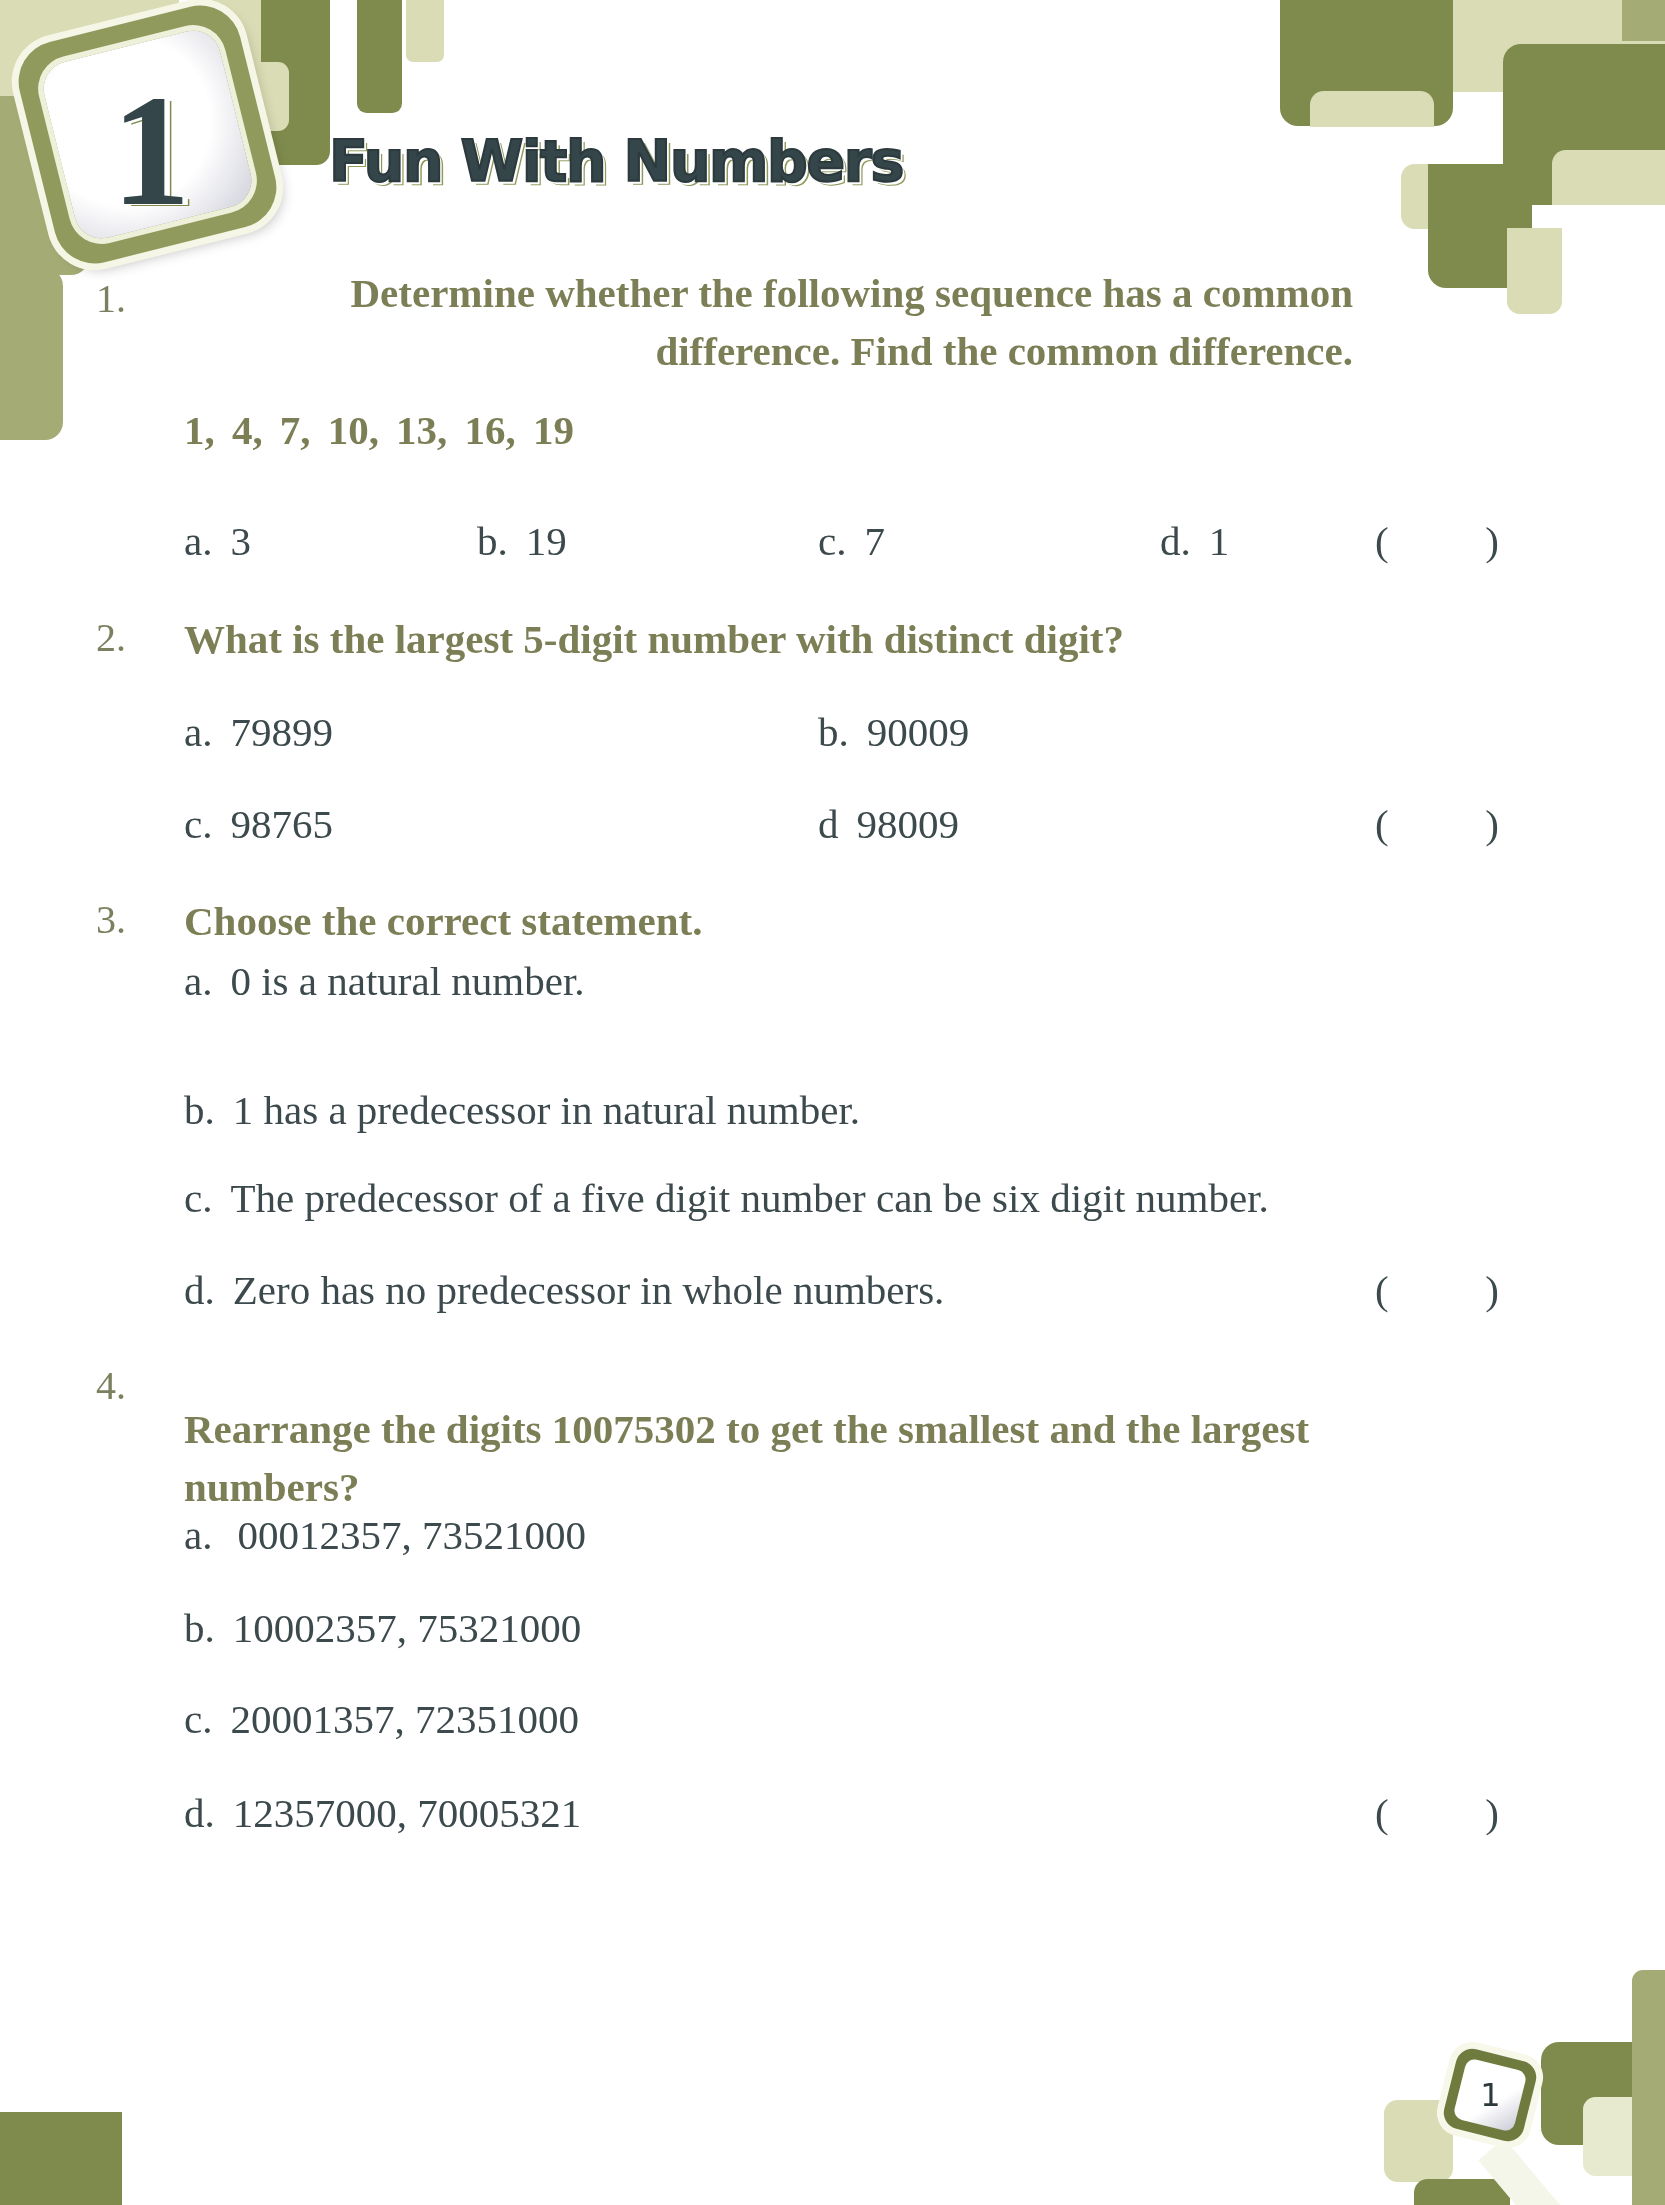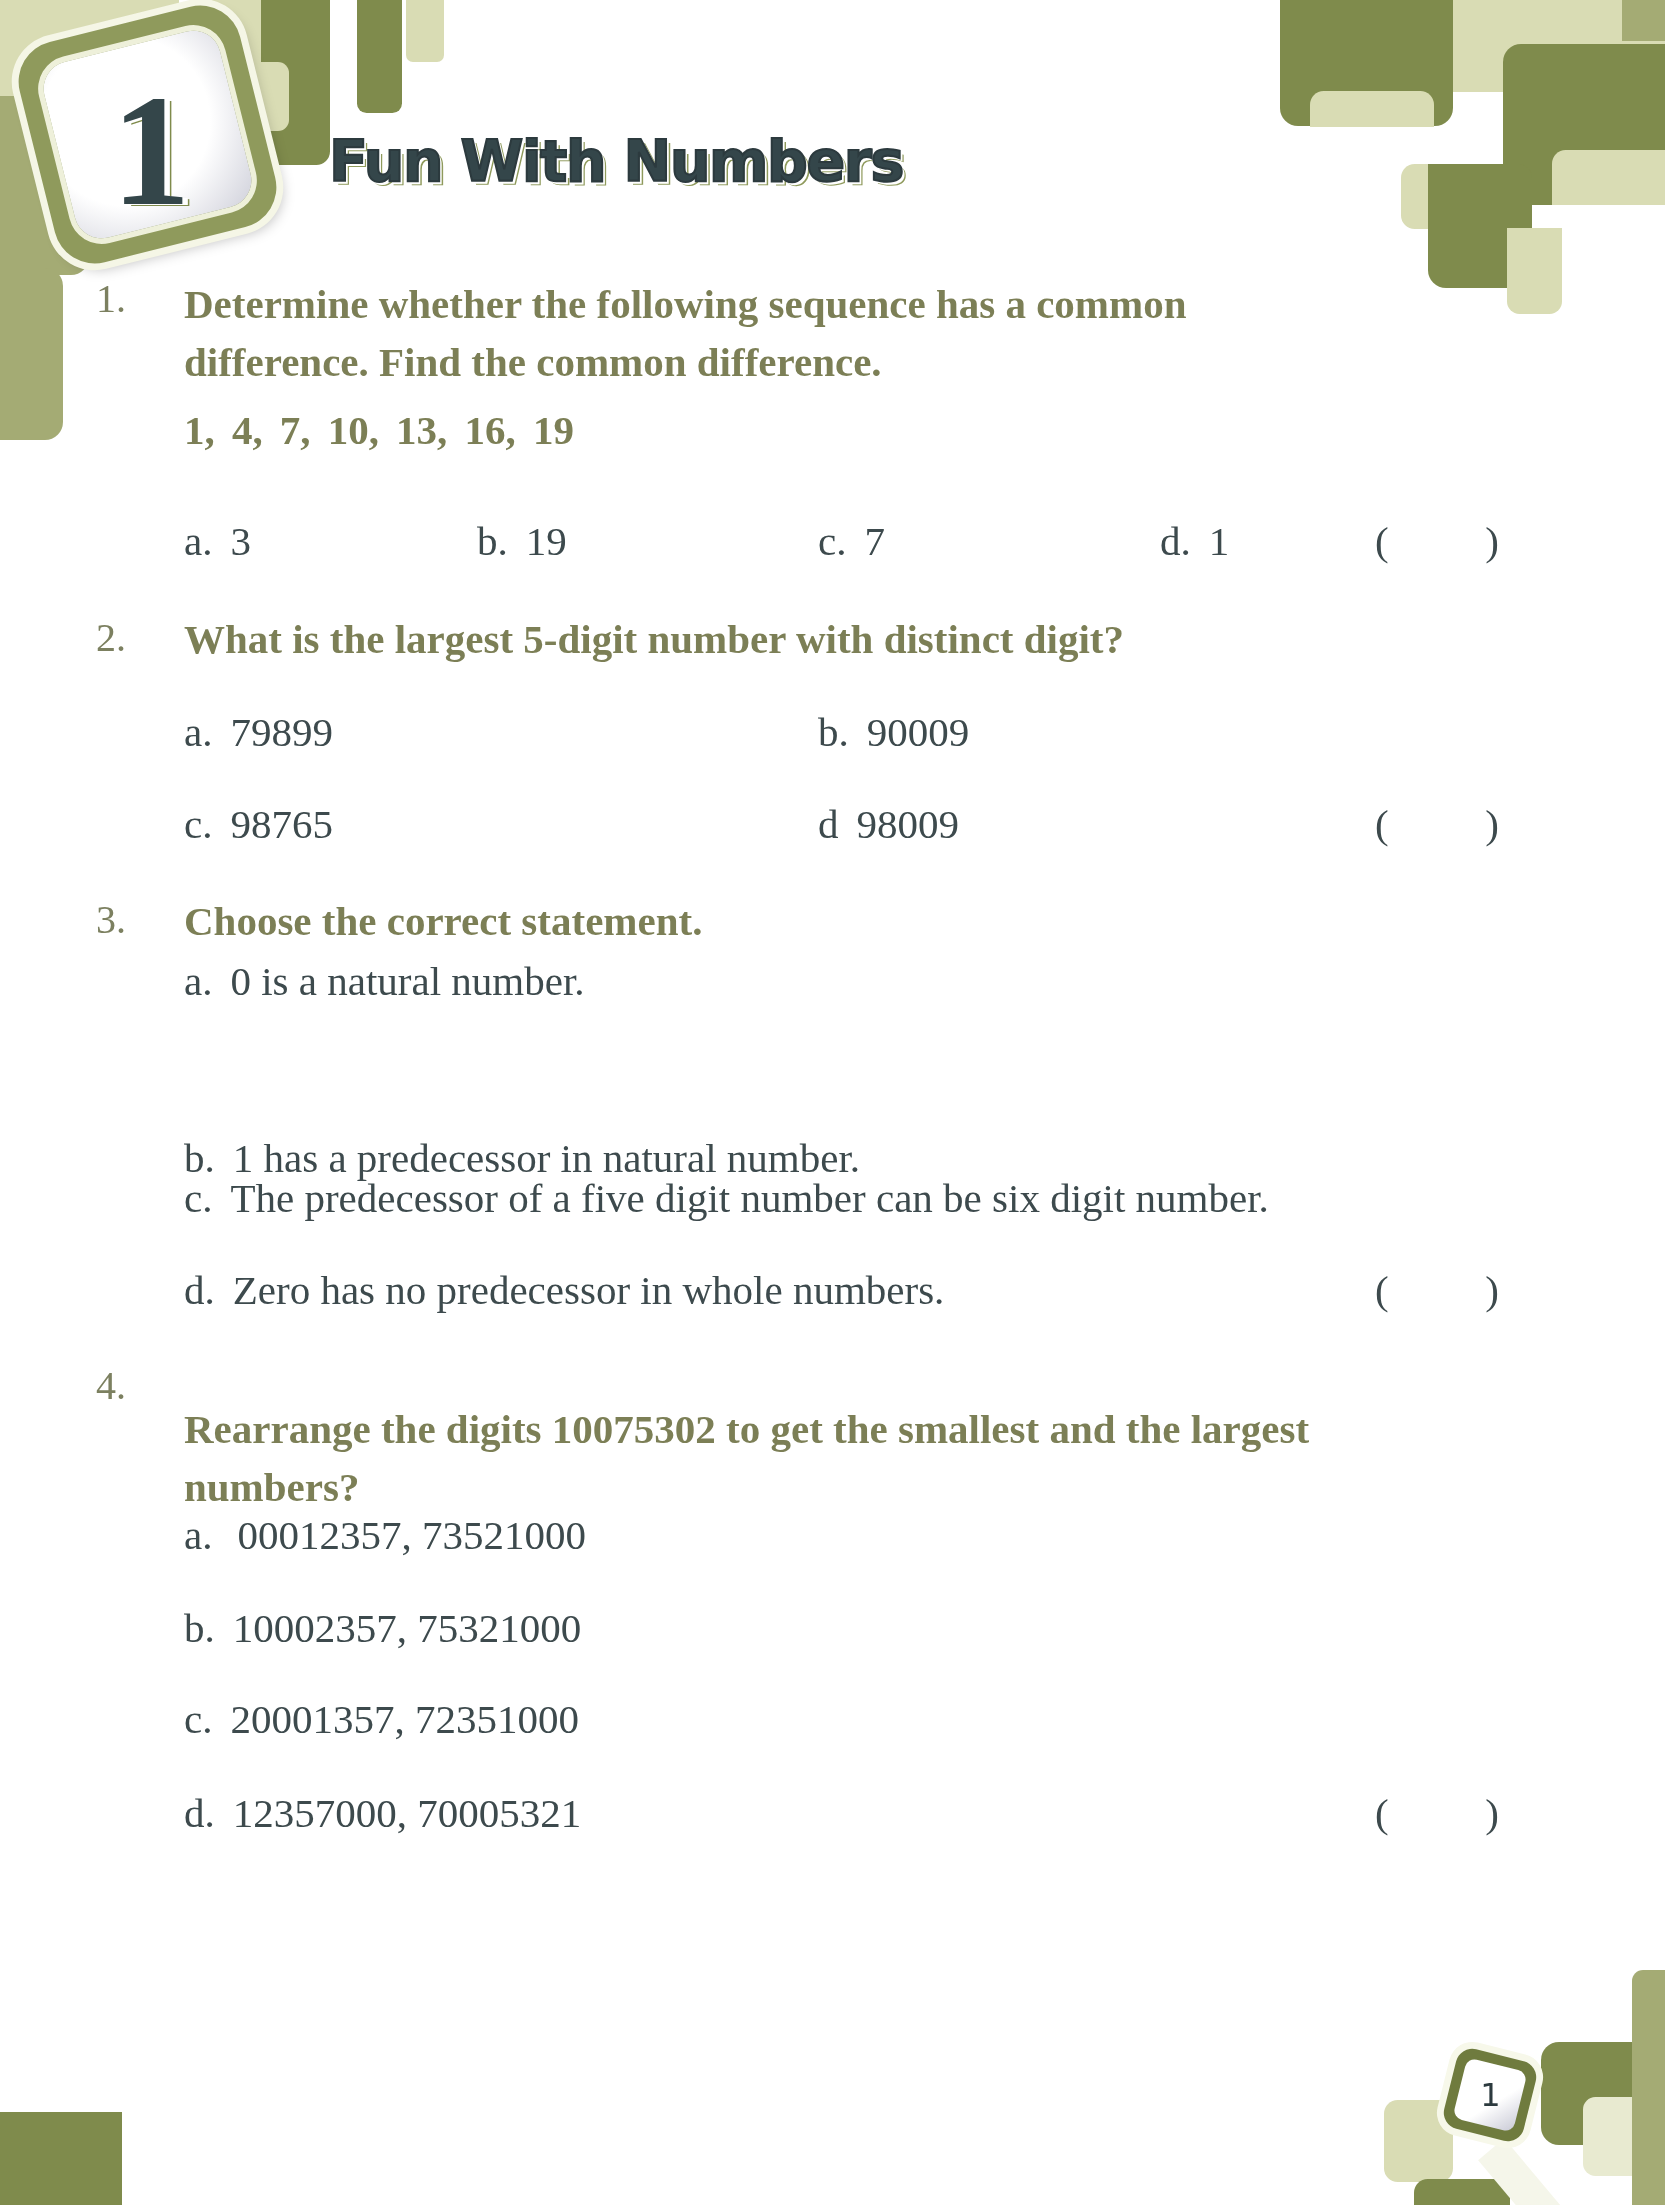--- a/index.html
+++ b/index.html
@@ -117,21 +117,21 @@
   <div class="badge-outer">
     <div class="badge-inner">
       <div class="badge-num">1</div>
     </div>
   </div>
   <div class="chapter-title">Fun With Numbers</div>
 </div>
 
 <div class="q" style="top:0;">
   <div class="qnum" style="top:275px;">1.</div>
-  <div class="qtext" style="top:275px;width:1169px;">Determine whether the following sequence has a common difference. Find the common difference.</div>
+  <div class="qtext" style="top:264px;width:1169px;text-align:right;">Determine whether the following sequence has a common difference. Find the common difference.</div>
   <div class="seq" style="top:406px;">1,  4,  7,  10,  13,  16,  19</div>
   <div class="opt" style="left:184px;top:517px;">
     <span class="lbl">a.</span><span>3</span>
   </div>
   <div class="opt" style="left:477px;top:517px;">
     <span class="lbl">b.</span><span>19</span>
   </div>
   <div class="opt" style="left:818px;top:517px;">
     <span class="lbl">c.</span><span>7</span>
   </div>
@@ -164,21 +164,21 @@
       <span>)</span>
   </div>
 </div>
 
 <div class="q" style="top:0;">
   <div class="qnum" style="top:896px;">3.</div>
   <div class="qtext" style="top:892px;">Choose the correct statement.</div>
   <div class="opt" style="left:184px;top:957px;">
     <span class="lbl">a.</span><span>0 is a natural number.</span>
   </div>
-  <div class="opt" style="left:184px;top:1134px;">
+  <div class="opt" style="left:184px;top:1086px;">
     <span class="lbl">b.</span><span>1 has a predecessor in natural number.</span>
   </div>
   <div class="opt" style="left:184px;top:1174px;">
     <span class="lbl">c.</span><span>The predecessor of a five digit number can be six digit number.</span>
   </div>
   <div class="opt" style="left:184px;top:1266px;">
     <span class="lbl">d.</span><span>Zero has no predecessor in whole numbers.</span>
   </div>
   <div class="paren" style="top:1266px;">
     <span>(</span>

